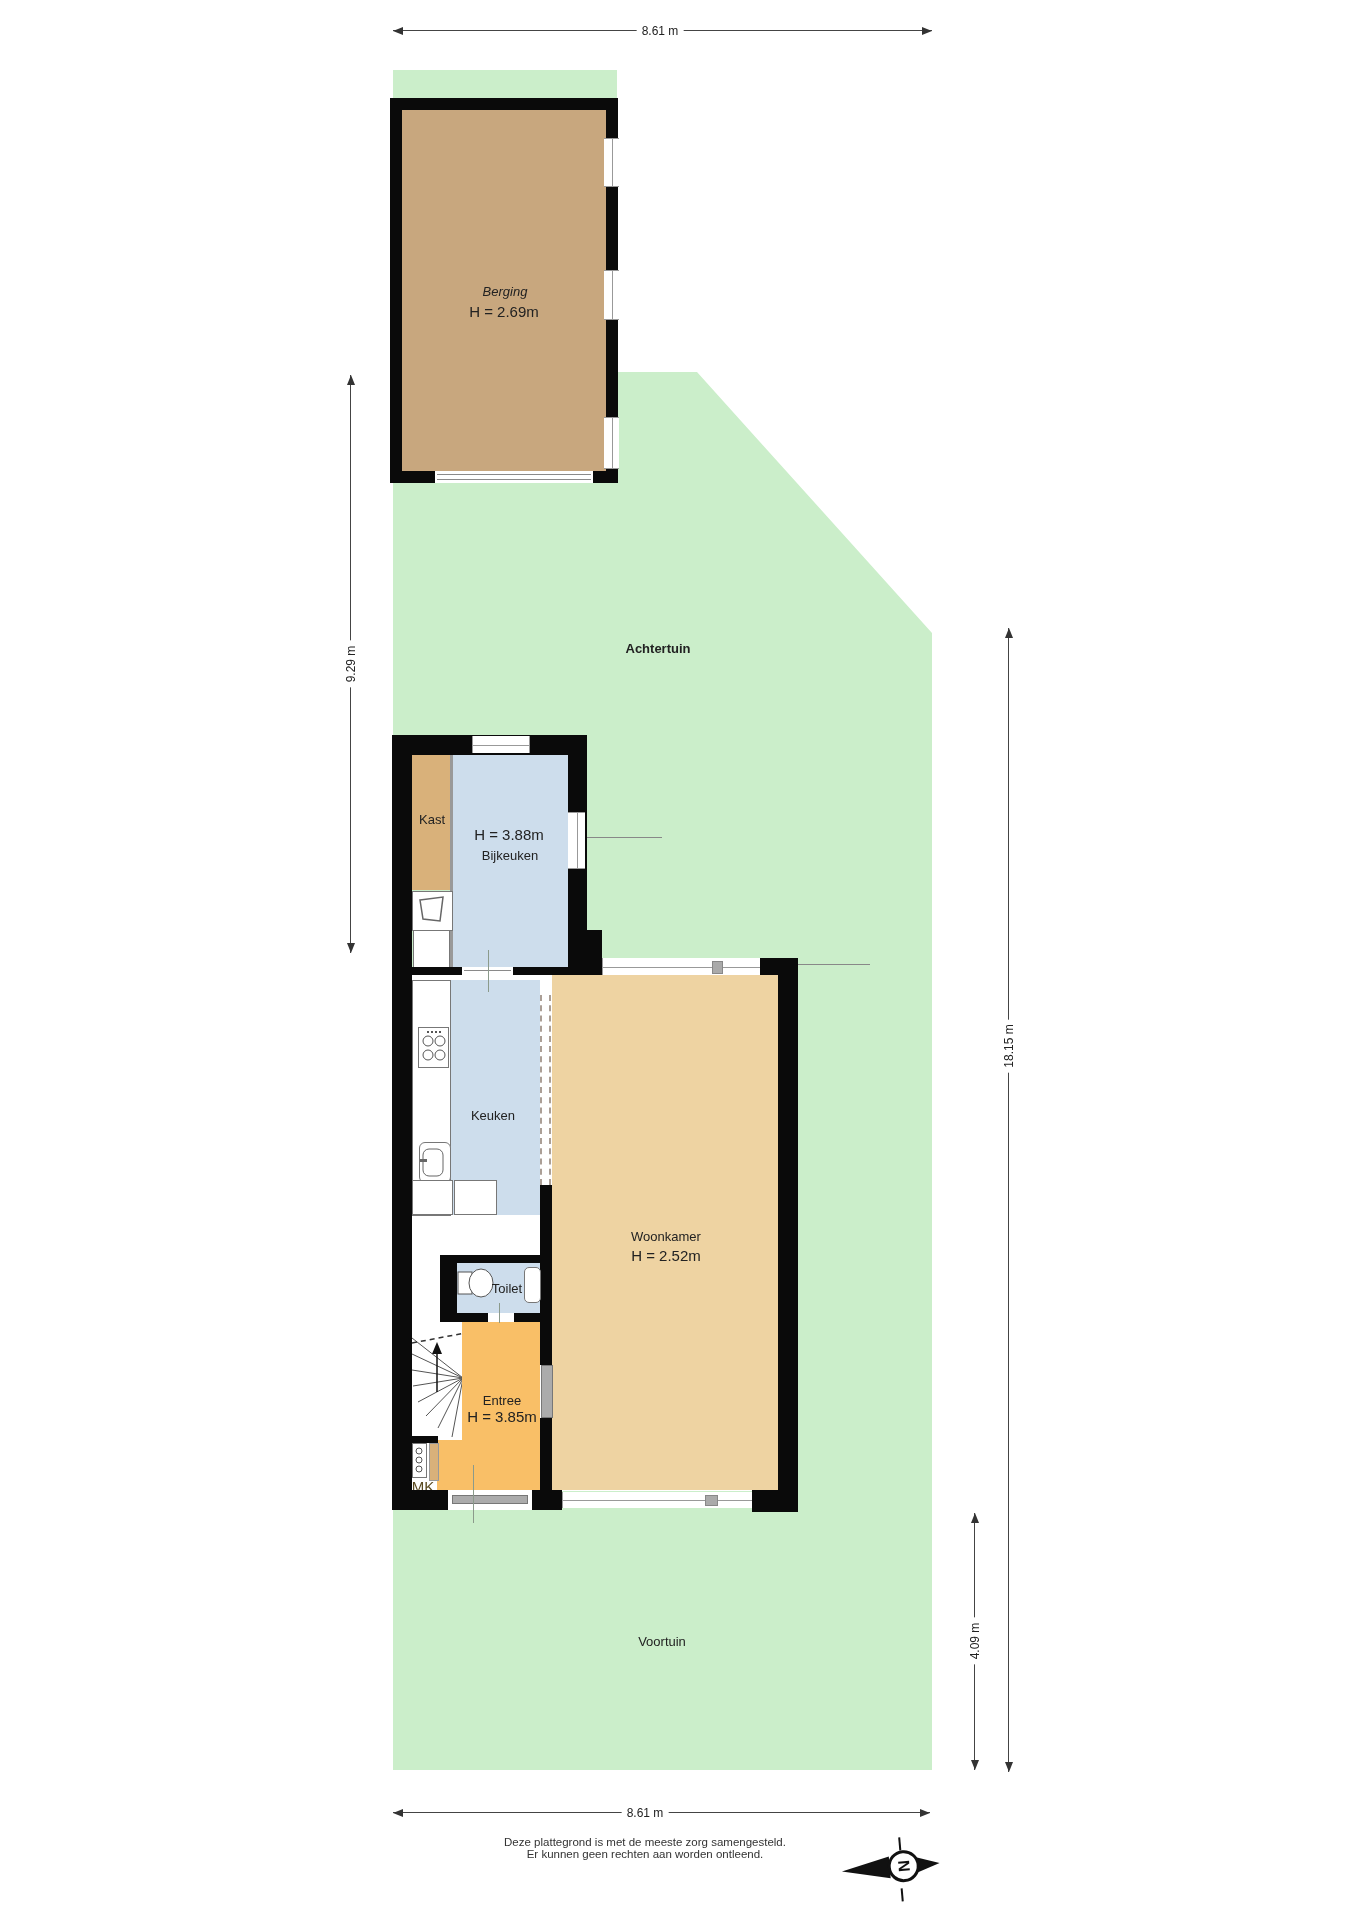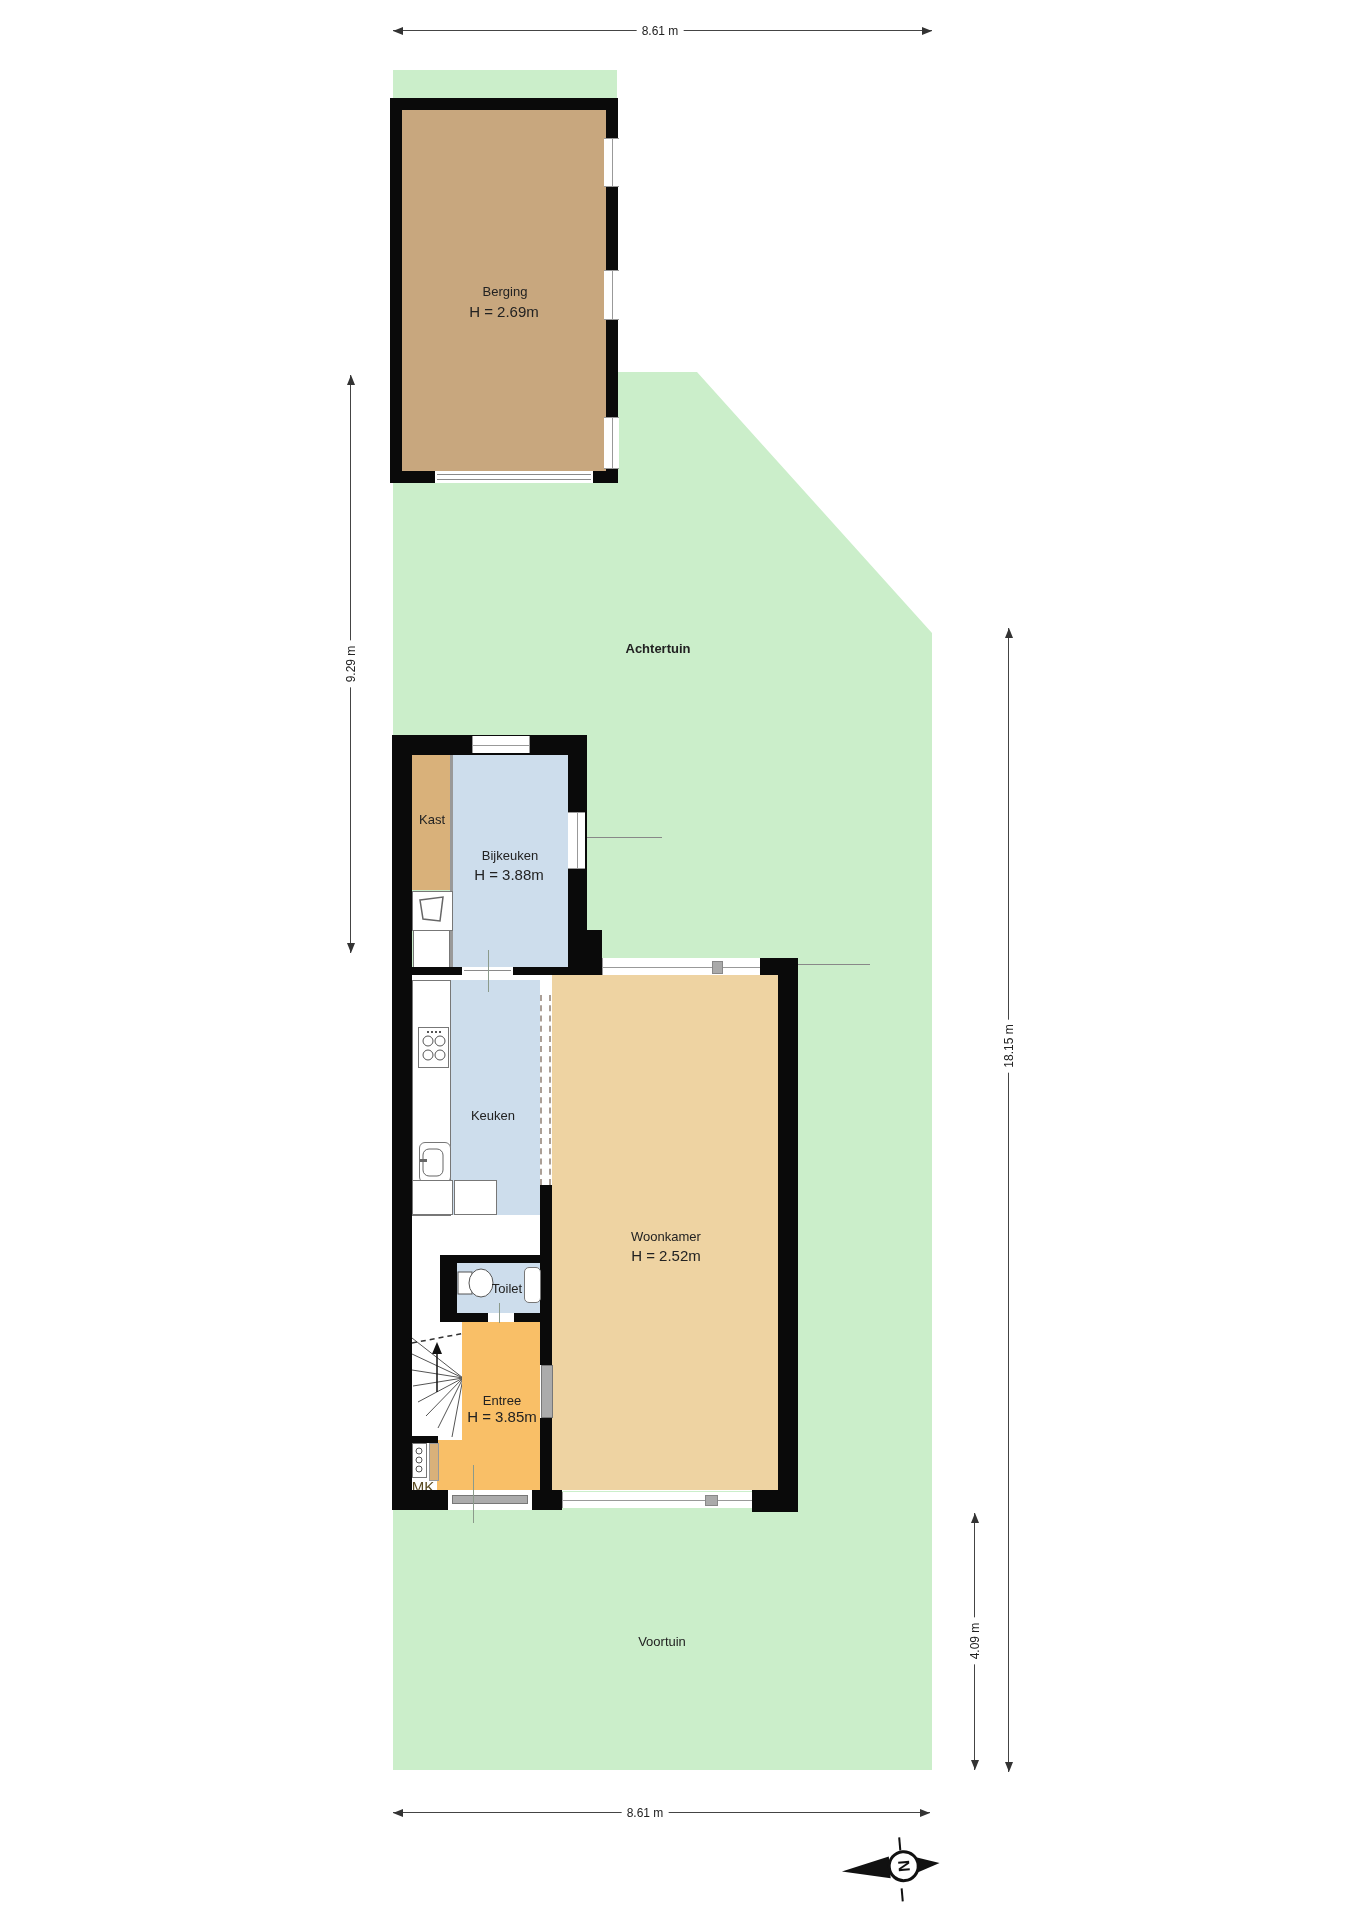--- a/index.html
+++ b/index.html
@@ -52,36 +52,36 @@
   <svg class="abs" width="1358" height="1920" style="left:0;top:0;">
     <polygon points="393,70 617,70 617,372 697,372 932,633 932,1770 393,1770" fill="#cbeeca"></polygon>
   </svg>
 
   <div class="w" style="left:390px;top:98px;width:228px;height:385px;"></div>
   <div class="fill" style="left:402px;top:110px;width:204px;height:361px;background:#c8a77e;"></div>
   <div class="vwin" style="left:604px;top:138px;width:15px;height:47px;"></div>
   <div class="vwin" style="left:604px;top:270px;width:15px;height:48px;"></div>
   <div class="vwin" style="left:604px;top:417px;width:15px;height:50px;"></div>
   <div class="hslider" style="left:435px;top:471px;width:158px;height:12px;"></div>
-  <div class="lbl" style="left:505px;top:291px;">Berging</div>
+  <div class="lbl" style="left:505px;top:291px;font-style:italic;">Berging</div>
   <div class="lbl sub" style="left:504px;top:311px;">H = 2.69m</div>
 
   <div class="w" style="left:392px;top:735px;width:20px;height:775px;"></div>
   <div class="w" style="left:392px;top:735px;width:195px;height:20px;"></div>
   <div class="hwin" style="left:472px;top:736px;width:56px;height:17px;"></div>
   <div class="w" style="left:568px;top:735px;width:19px;height:200px;"></div>
   <div class="vwin" style="left:568px;top:812px;width:17px;height:55px;"></div>
   <div class="w" style="left:568px;top:930px;width:34px;height:45px;"></div>
 
   <div class="fill" style="left:412px;top:755px;width:40px;height:135px;background:#d9b17a;"></div>
   <div class="fill" style="left:450px;top:755px;width:3px;height:212px;background:#999;"></div>
   <div class="fill" style="left:453px;top:755px;width:115px;height:212px;background:#cdddec;"></div>
   <div class="lbl" style="left:432px;top:803px;margin-top:16px;">Kast</div>
   <div class="lbl" style="left:510px;top:855px;">Bijkeuken</div>
-  <div class="lbl sub" style="left:509px;top:874px;">H = 3.88m</div>
+  <div class="lbl sub" style="left:509px;top:834px;">H = 3.88m</div>
 
   <div class="fx" style="left:412px;top:891px;width:41px;height:40px;">
     <svg width="39" height="38">
         <polygon points="7,8 30,5 27,29 10,27" fill="none" stroke="#666" stroke-width="1.5"></polygon>
       </svg>
   </div>
   <div class="fx" style="left:413px;top:930px;width:37px;height:38px;"></div>
 
   <div class="w" style="left:412px;top:967px;width:50px;height:13px;"></div>
   <div class="hslider" style="left:462px;top:967px;width:51px;height:13px;"></div>
@@ -209,20 +209,24 @@
   <div class="dimline" style="left:974px;top:1513px;width:1px;height:257px;"></div>
   <div class="arr arrU" style="left:971px;top:1513px;"></div>
   <div class="arr arrD" style="left:971px;top:1760px;"></div>
   <div class="dimlbl rot" style="left:975px;top:1641px;">4.09 m</div>
 
   <div class="dimline" style="left:393px;top:1812px;width:537px;height:1px;"></div>
   <div class="arr arrL" style="left:393px;top:1809px;"></div>
   <div class="arr arrR" style="left:920px;top:1809px;"></div>
   <div class="dimlbl" style="left:645px;top:1813px;">8.61 m</div>
 
+  <div class="footer" style="top:1836px;">
+    <div>Deze plattegrond is met de meeste zorg samengesteld.</div>
+    <div>Er kunnen geen rechten aan worden ontleend.</div>
+  </div>
 
   <div id="compass">
     <div class="c-arrow"></div>
     <div class="c-tail"></div>
     <div class="c-tickt"></div>
     <div class="c-tickb"></div>
     <div class="c-circle">
       <span>N</span>
     </div>
   </div>

